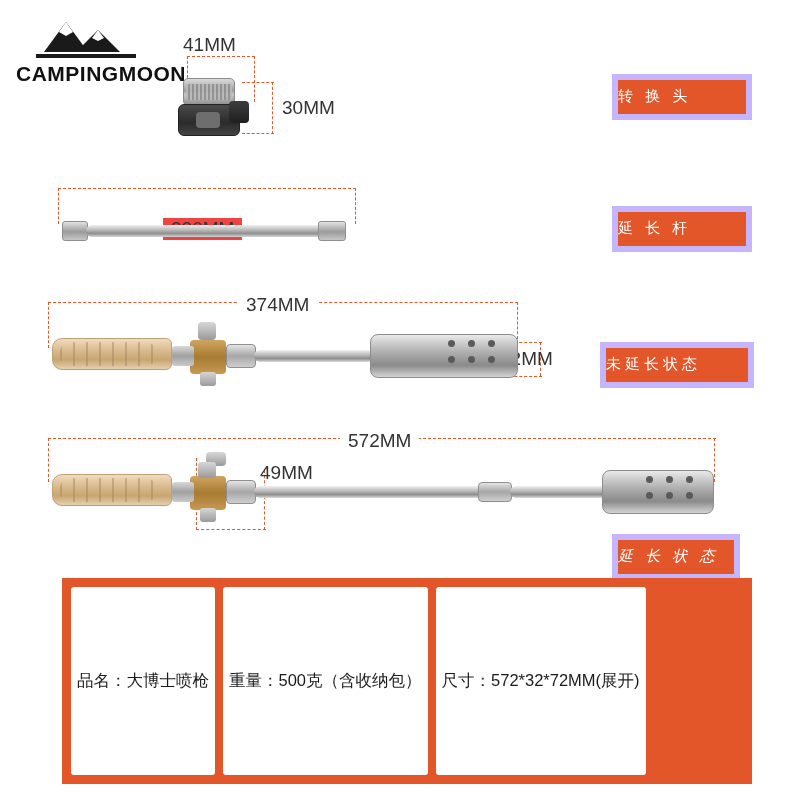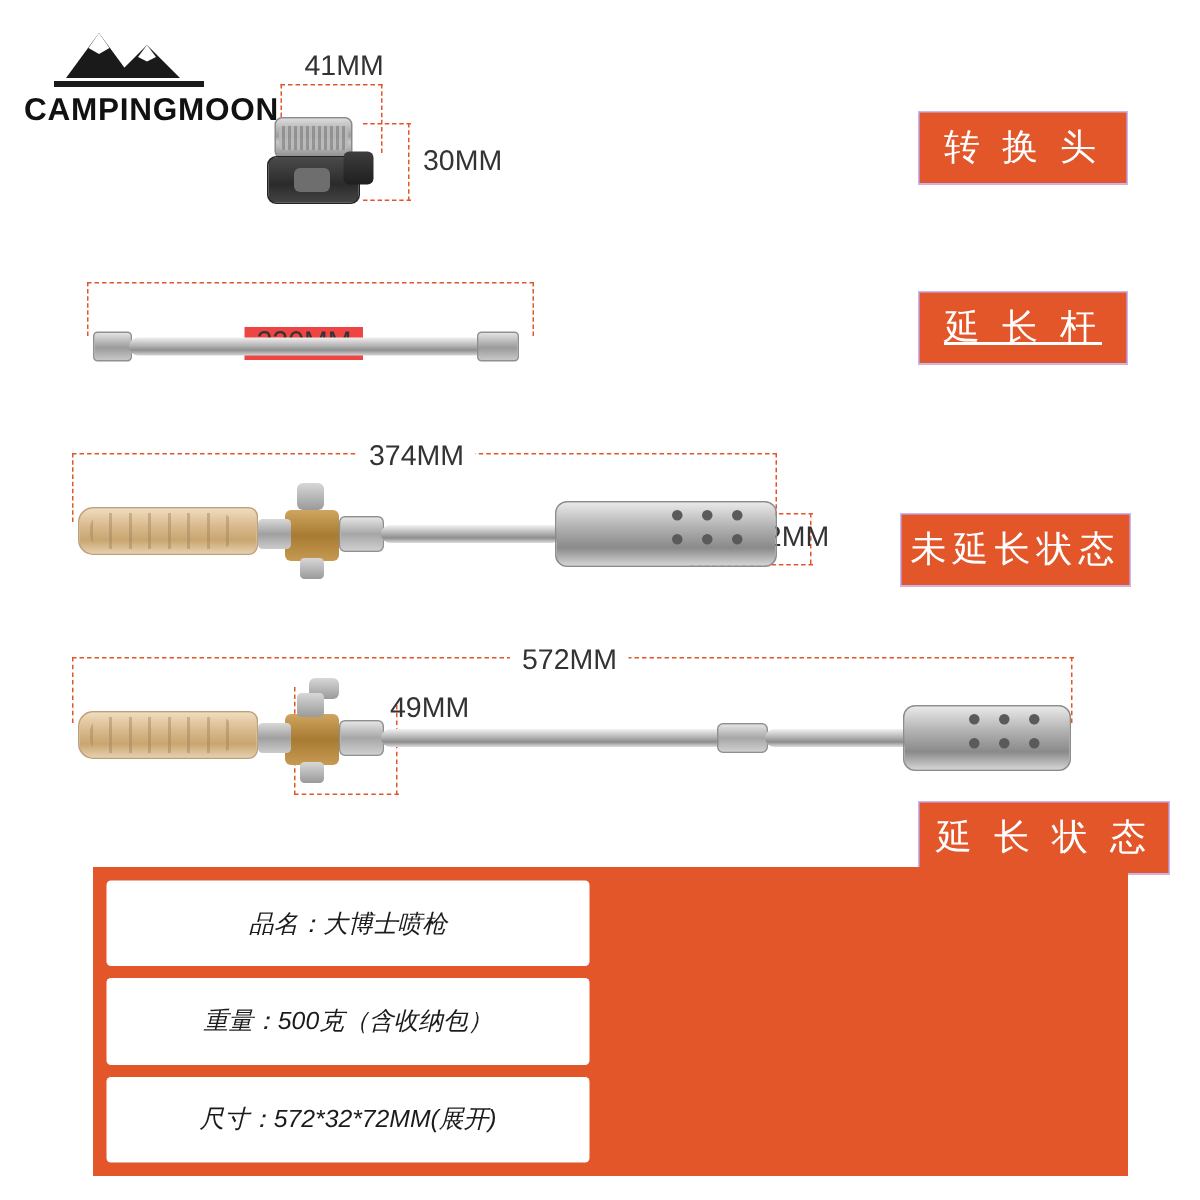--- a/index.html
+++ b/index.html
@@ -20,26 +20,25 @@
   .logo-text {
     font-size:21px; letter-spacing:0.5px; font-weight:600;
     color:#111; margin-top:-2px; text-align:right;
   }
 
   
   .tag {
     position:absolute;
     background:#e2562a;
     color:#fff;
-    font-size:24px;
+    font-size:15px;
     letter-spacing:4px;
-    text-align:center;
     padding:7px 0 8px 0;
     width:140px;
-    border:1px solid #c4b5fd;
+    border:6px solid #c4b5fd;
   }
 
   
   .dim-label {
     position:absolute;
     font-size:19px;
     color:#333;
     font-family:"Liberation Sans", sans-serif;
     white-space:nowrap;
   }
@@ -159,21 +158,21 @@
   
   .spec {
     position:absolute;
     left:62px; top:578px;
     width:690px; height:206px;
     background:#e2562a;
     padding:9px;
     display:flex;
     gap:9px;
   }
-  .spec-col { display:flex; flex-direction:column; gap:8px; flex:1;font-style:italic; }
+  .spec-col { display:flex; flex-direction:row; gap:8px; flex:1; }
   .spec-col.left { flex:0 0 322px; }
   .spec-row {
     background:#ffffff;
     border-radius:3px;
     font-size:16.5px;
     color:#1b1b1b;
     display:flex;
     align-items:center;
     justify-content:center;
     flex:1;
@@ -196,21 +195,21 @@
       <polygon points="70,12 92,34 48,34" fill="#1a1a1a"></polygon>
       <polygon points="70,12 76,20 70,23 64,20" fill="#ffffff"></polygon>
       <rect x="8" y="36" width="100" height="4" fill="#1a1a1a"></rect>
     </svg>
     <div class="logo-text">CAMPINGMOON</div>
   </div>
 
   <div class="dash-h" style="left:187px; top:56px; width:68px;"></div>
   <div class="tick-v" style="left:187px; top:56px; height:22px;"></div>
   <div class="tick-v" style="left:254px; top:56px; height:46px;"></div>
-  <div class="dim-label" style="left:183px; top:34px;margin-left:20px;">41MM</div>
+  <div class="dim-label" style="left:183px; top:34px;">41MM</div>
 
   <div class="dash-v" style="left:272px; top:82px; height:52px;"></div>
   <div class="dash-h" style="left:242px; top:82px; width:32px;"></div>
   <div class="dash-h" style="left:242px; top:133px; width:32px;"></div>
   <div class="dim-label" style="left:282px; top:97px;">30MM</div>
 
   <div class="prod">
     <div class="adapter-body"></div>
     <div class="adapter-ring"></div>
     <div class="adapter-base"></div>
@@ -224,21 +223,21 @@
   <div class="tick-v" style="left:58px; top:188px; height:36px;"></div>
   <div class="tick-v" style="left:355px; top:188px; height:36px;"></div>
   <div class="dim-label" style="left:163px; top:182px; background:#ef4444; padding:0 8px;margin-top:36px;">220MM</div>
 
   <div class="prod">
     <div class="rod-tip-l"></div>
     <div class="rod-shaft"></div>
     <div class="rod-tip-r"></div>
   </div>
 
-  <div class="tag" style="left:612px; top:194px;text-decoration:underline;">延 长 杆</div>
+  <div class="tag" style="left:612px; top:206px;">延 长 杆</div>
 
   <div class="dash-h" style="left:48px; top:302px; width:470px;"></div>
   <div class="tick-v" style="left:48px; top:302px; height:46px;"></div>
   <div class="tick-v" style="left:517px; top:302px; height:42px;"></div>
   <div class="dim-label" style="left:238px; top:294px; background:#fff; padding:0 8px;">374MM</div>
 
   <div class="dash-h" style="left:460px; top:342px; width:82px;"></div>
   <div class="dash-h" style="left:460px; top:376px; width:82px;"></div>
   <div class="dash-v" style="left:540px; top:342px; height:34px;"></div>
   <div class="dim-label" style="left:500px; top:348px;">32MM</div>
@@ -287,21 +286,21 @@
     <div class="tube" style="left:510px; top:486px; width:100px; height:12px;"></div>
     <div class="burner" style="left:602px; top:470px; width:112px; height:44px;"></div>
     <div class="burner-hole" style="left:646px; top:476px;"></div>
     <div class="burner-hole" style="left:666px; top:476px;"></div>
     <div class="burner-hole" style="left:686px; top:476px;"></div>
     <div class="burner-hole" style="left:646px; top:492px;"></div>
     <div class="burner-hole" style="left:666px; top:492px;"></div>
     <div class="burner-hole" style="left:686px; top:492px;"></div>
   </div>
 
-  <div class="tag" style="left:612px; top:534px; width:168px;">延 长 状 态</div>
+  <div class="tag" style="left:612px; top:534px; width:128px;font-style:italic;">延 长 状 态</div>
 
   <div class="spec">
     <div class="spec-col left">
       <div class="spec-row">品名：大博士喷枪</div>
       <div class="spec-row">重量：500克（含收纳包）</div>
       <div class="spec-row">尺寸：572*32*72MM(展开)</div>
     </div>
   </div>
 
 </div>

